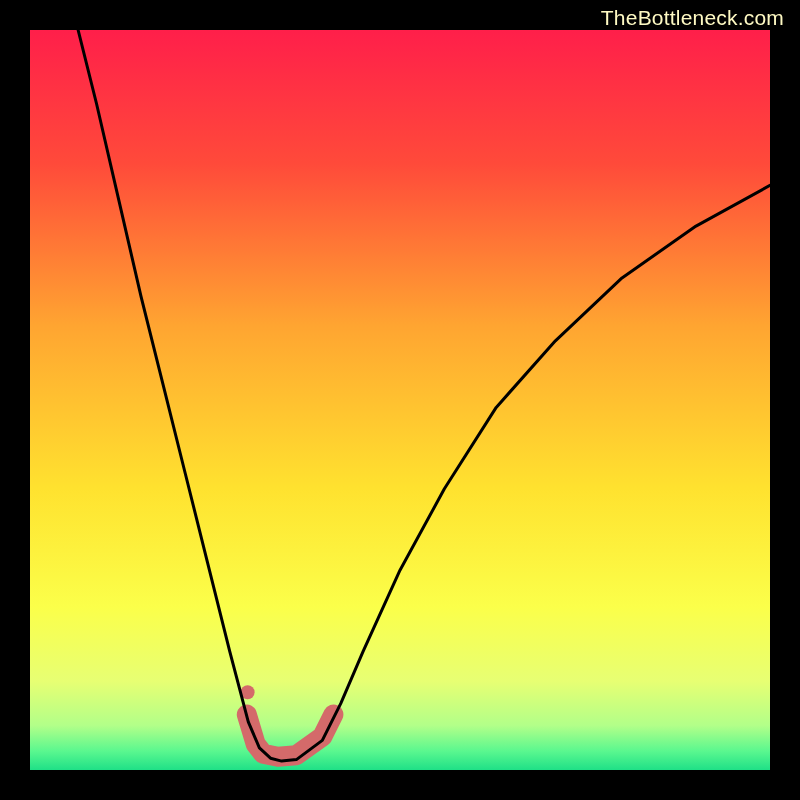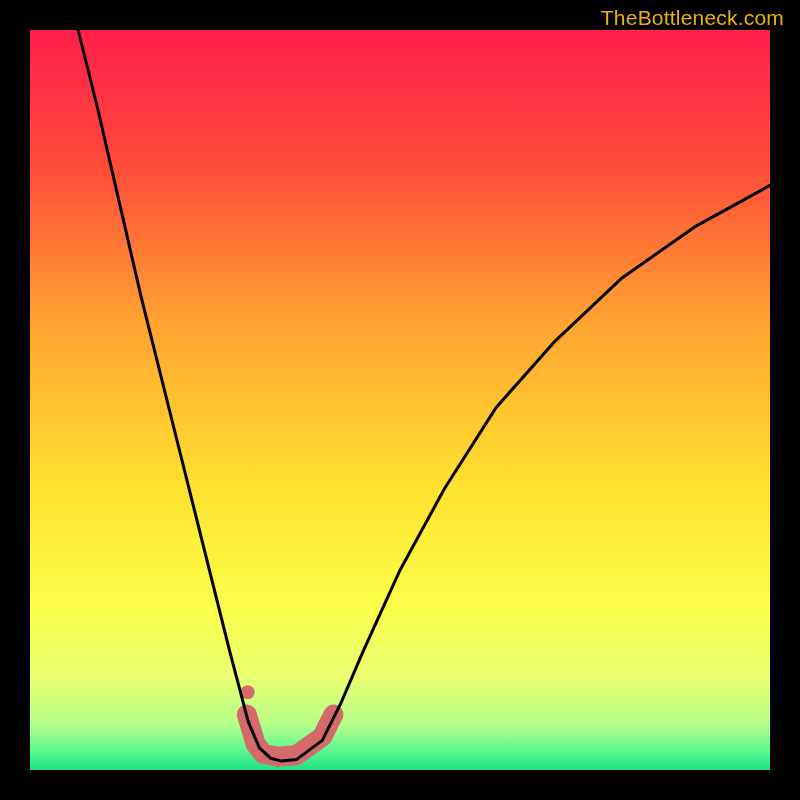--- a/index.html
+++ b/index.html
@@ -37,21 +37,21 @@
     position: absolute;
     left: 0;
     top: 0;
     width: 100%;
     height: 100%;
   }
   .watermark {
     position: absolute;
     top: 6px;
     right: 16px;
-    color: #eab308;
+    color: #fef9c3;
     font-size: 21px;
     font-weight: 500;
     letter-spacing: 0.2px;
   }
 </style>
 </head>
 <body>
 
 <div class="frame">
 

